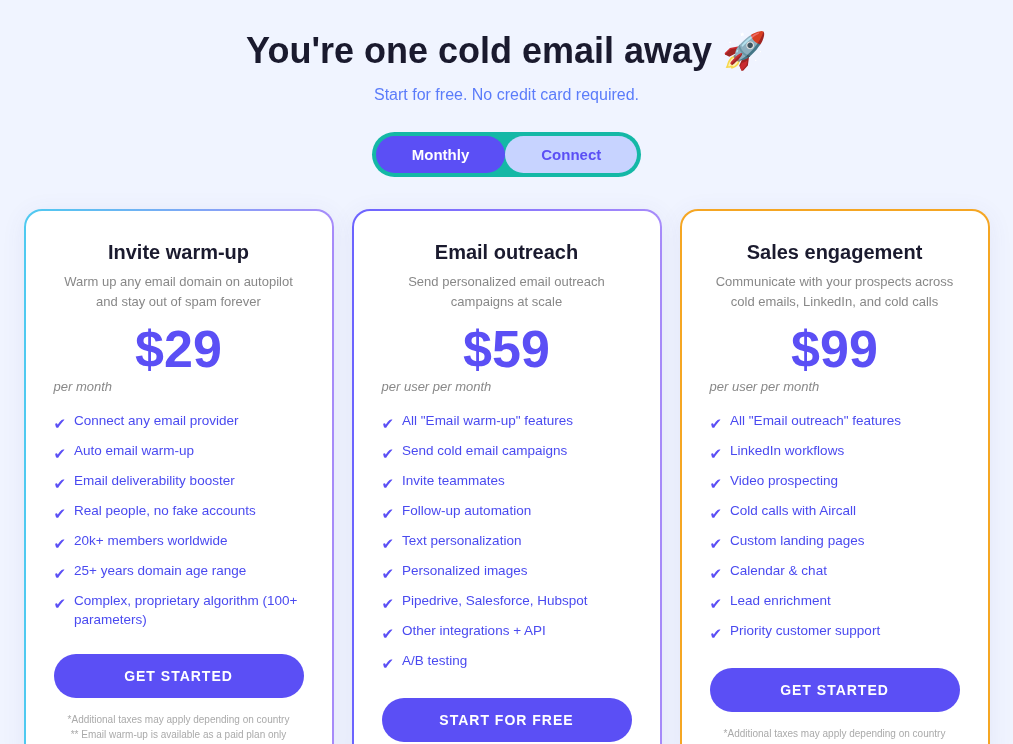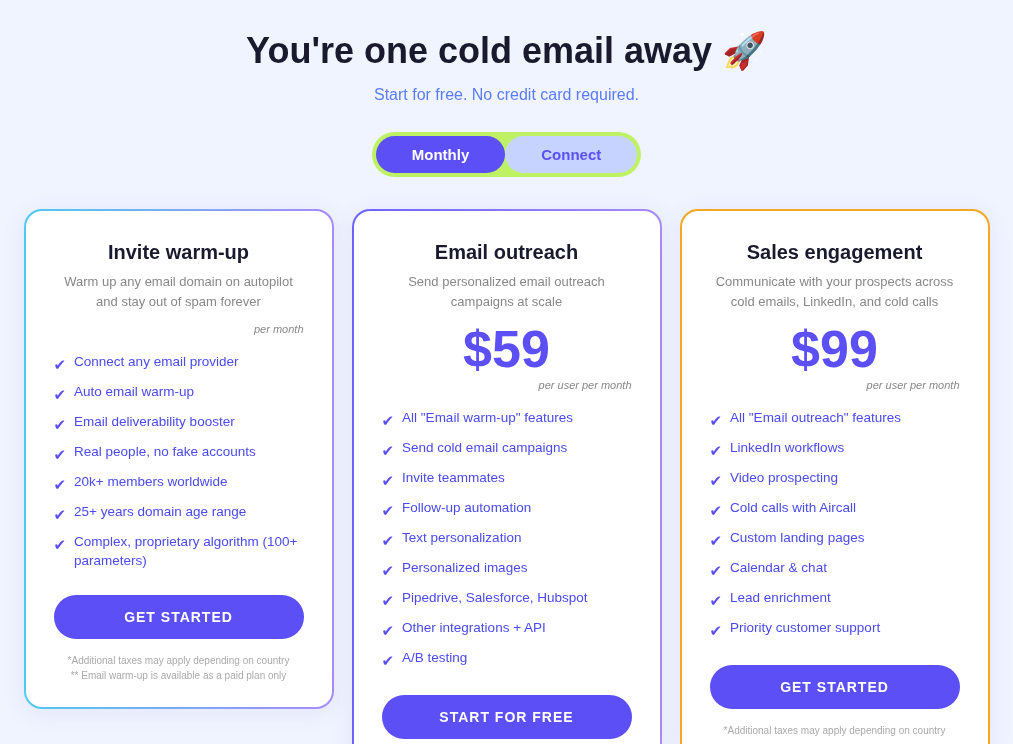--- a/index.html
+++ b/index.html
@@ -21,21 +21,21 @@
     }
     .subtitle {
       color: #5b7cfa;
       font-size: 16px;
       text-align: left;
       margin-bottom: 28px;
       font-weight: 400;
     }
     .billing-toggle {
       display: flex;
-      background: #bef264;
+      background: #14b8a6;
       border-radius: 30px;
       padding: 4px;
       margin-bottom: 32px;
       gap: 0;
     }
     .billing-btn {
       padding: 10px 36px;
       border-radius: 26px;
       border: none;
       cursor: pointer;
@@ -88,23 +88,23 @@
       min-height: 38px;
     }
     .price {
       font-size: 52px;
       font-weight: 800;
       color: #5b4ff5;
       text-align: center;
       line-height: 1;
     }
     .price-sub {
-      font-size: 11px;
+      font-size: 13px;
       color: #888;
-      text-align: right;
+      text-align: left;
       font-style: italic;
       margin-bottom: 18px;
       margin-top: 4px;
     }
     .features-list {
       list-style: none;
       margin-bottom: 24px;
     }
     .features-list li {
       display: flex;
@@ -152,20 +152,21 @@
 
 <div class="billing-toggle">
   <button class="billing-btn active">Monthly</button>
   <button class="billing-btn inactive">Connect</button>
 </div>
 
 <div class="cards-container" id="cards-container">
 <div class="card warmup">
       <h2 class="card-title">Invite warm-up</h2>
       <p class="card-desc">Warm up any email domain on autopilot and stay out of spam forever</p>
+      <div class="price">$29</div>
       <div class="price-sub">per month</div>
       <ul class="features-list">
 
       <li>
         <span class="check-icon">✔</span>
         <span>Connect any email provider</span>
       </li>
 
       <li>
         <span class="check-icon">✔</span>

